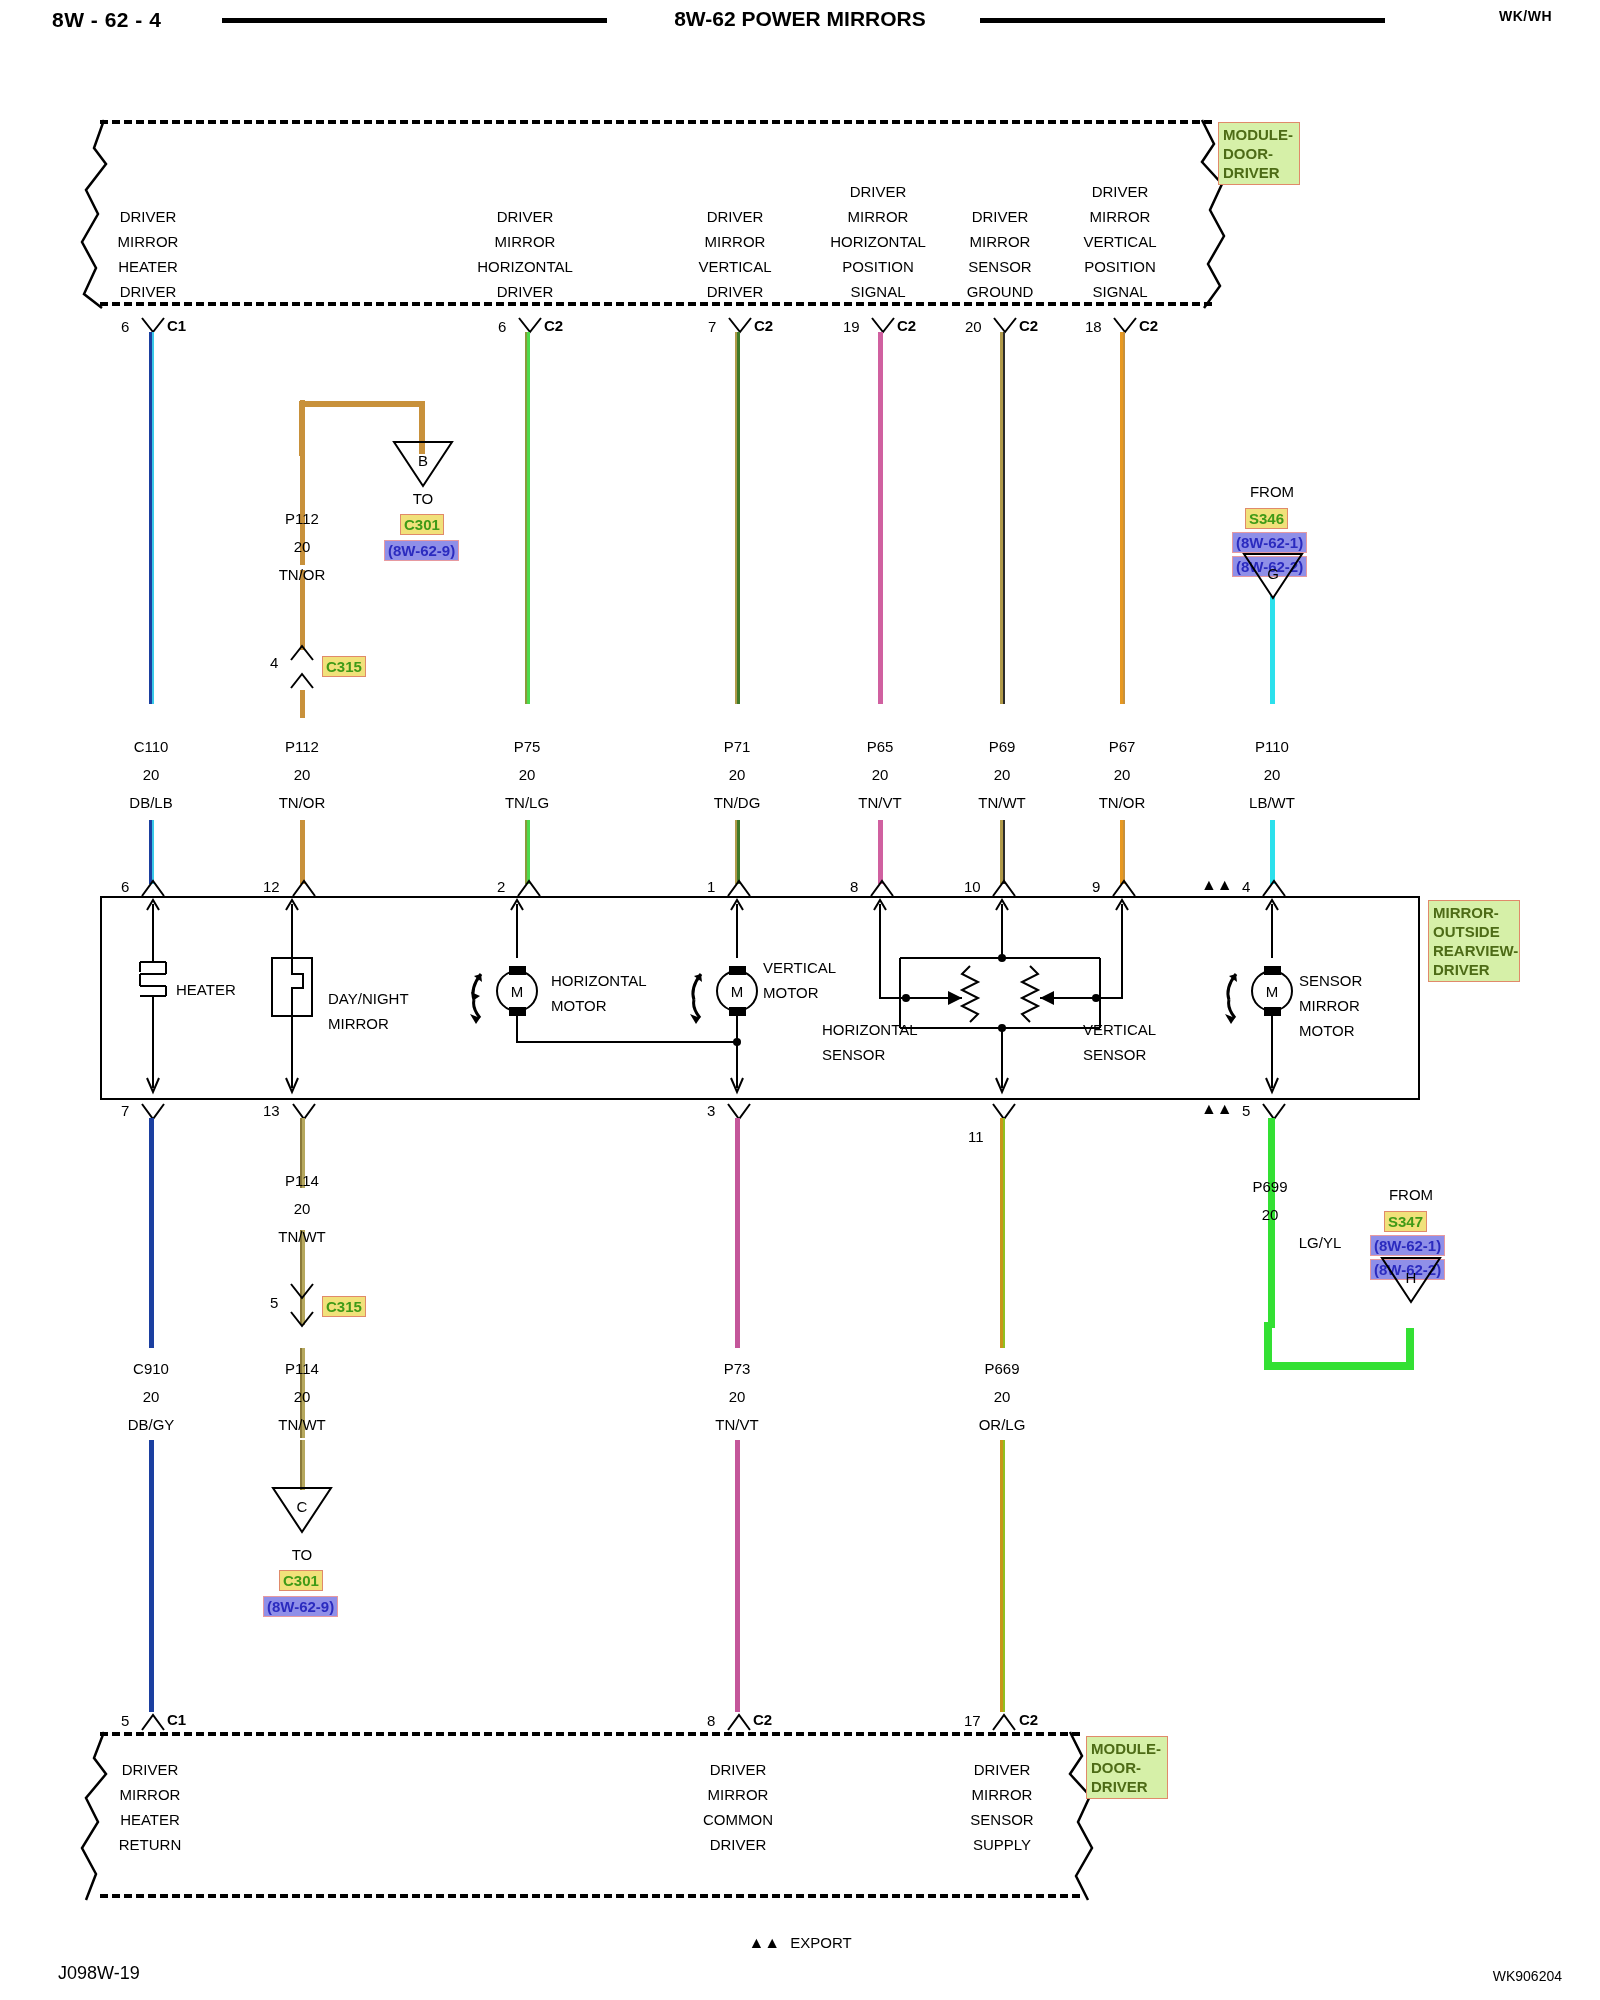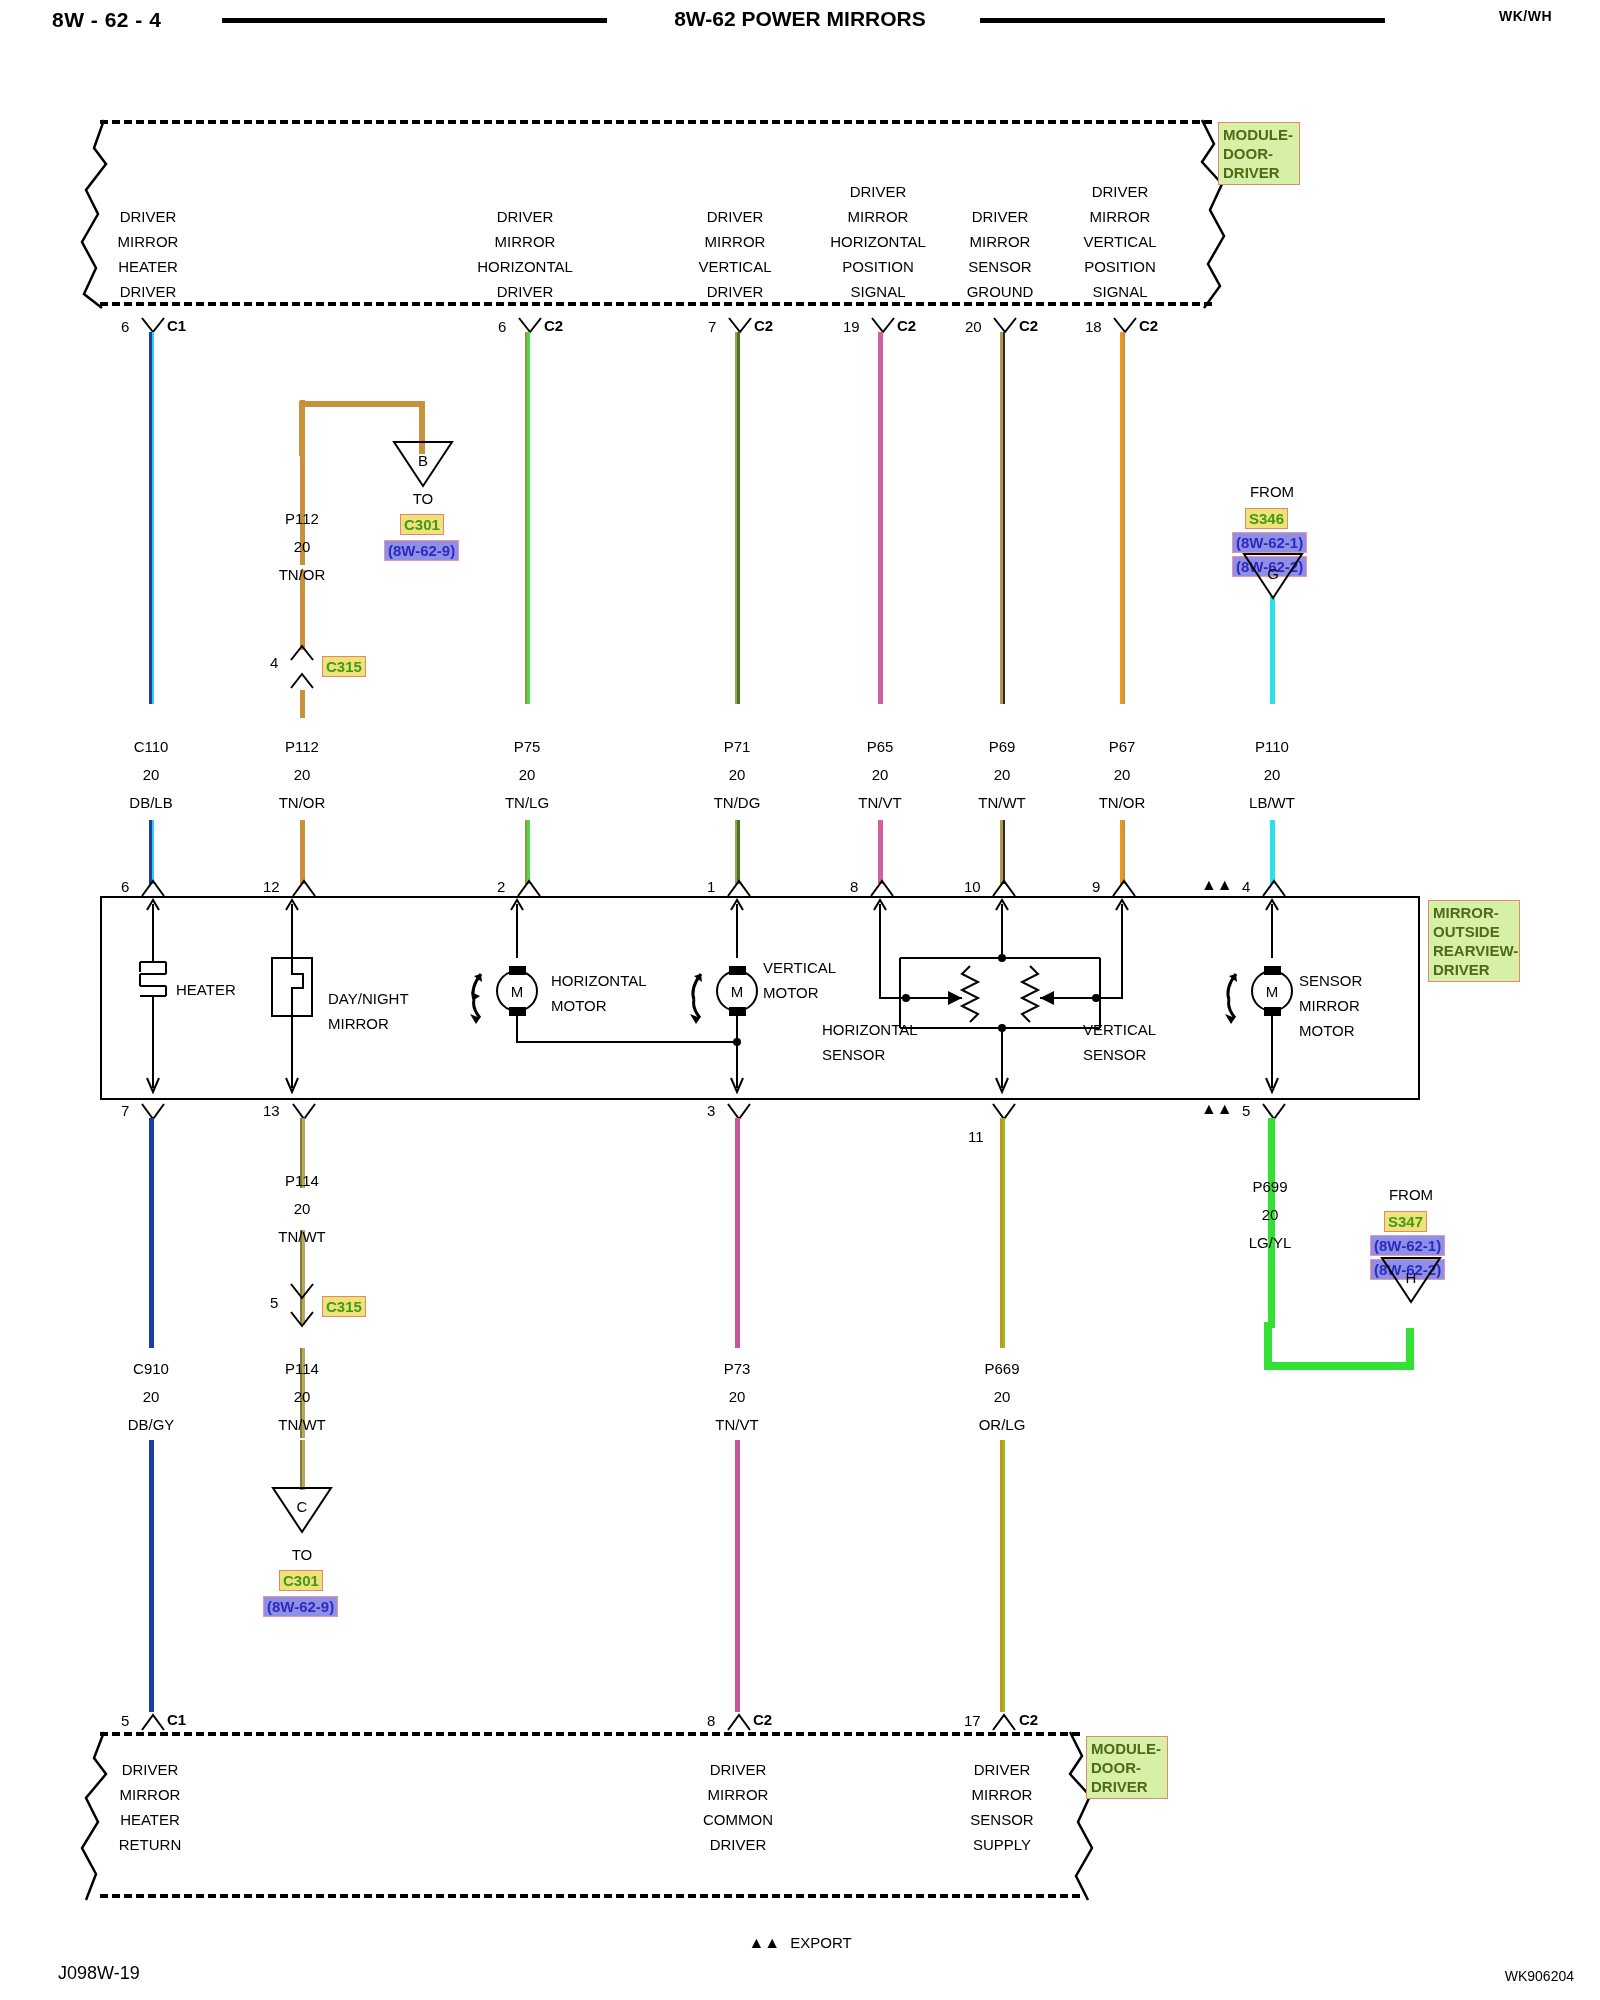--- a/index.html
+++ b/index.html
@@ -32,21 +32,21 @@
   .hdr-sub {
     position: absolute; left: 0; right: 0; top: 42px;
     text-align: center; font-size: 20px; font-weight: bold;
   }
   .hdr-rule { position: absolute; height: 5px; background: #000; top: 18px; }
   .hdr-rule.l { left: 222px; width: 385px; }
   .hdr-rule.r { left: 980px; width: 405px; }
 
   
   .ftr-left  { position: absolute; left: 58px;  bottom: 16px; font-size: 18px; }
-  .ftr-right { position: absolute; right: 26px; bottom: 16px; font-size: 14px; }
+  .ftr-right { position: absolute; right: 38px; bottom: 16px; font-size: 14px; }
   .ftr-mid   { position: absolute; left: 0; right: 0; bottom: 48px; text-align: center; font-size: 15px; margin-top: 48px; }
 
   
   .t { position: absolute; font-size: 15px; white-space: nowrap; }
   .t.c  { transform: translateX(-50%); text-align: center; }
   .t.b  { font-weight: bold; }
 
   
   .modbox {
     position: absolute;
@@ -456,21 +456,21 @@
   <div class="wire" style="left:1000px; top:1118px; width:5px; height:230px; background:linear-gradient(90deg,#c8961a 0 50%,#8fc021 50% 100%);"></div>
   <div class="wire" style="left:1000px; top:1440px; width:5px; height:272px; background:linear-gradient(90deg,#c8961a 0 50%,#8fc021 50% 100%);"></div>
 
   <div class="wire" style="left:1268px; top:1118px; width:7px; height:210px; background:#33e033;"></div>
   <svg style="left:1262px; top:1320px;" width="160" height="60" viewBox="0 0 160 60">
     <path d="M6 2 L6 46 L148 46 L148 8" fill="none" stroke="#33e033" stroke-width="8"></path>
   </svg>
 
   <div class="t c" style="left:1270px; top:1178px;">P699</div>
   <div class="t c" style="left:1270px; top:1206px;">20</div>
-  <div class="t c" style="left:1270px; top:1234px;">LG/YL</div>
+  <div class="t c" style="left:1320px; top:1234px;">LG/YL</div>
 
   <div class="t c" style="left:1411px; top:1186px;">FROM</div>
   <div class="chip yellow" style="left:1384px; top:1211px;">S347</div>
   <div class="chip blue" style="left:1370px; top:1235px;">(8W-62-1)</div>
   <div class="chip blue" style="left:1370px; top:1259px;">(8W-62-2)</div>
   <svg style="left:1380px; top:1256px;" width="62" height="48" viewBox="0 0 62 48">
     <path class="ln" d="M2 2 L60 2 L31 46 Z" fill="none"></path>
   </svg>
   <div class="t c" style="left:1411px; top:1269px;">H</div>
 

